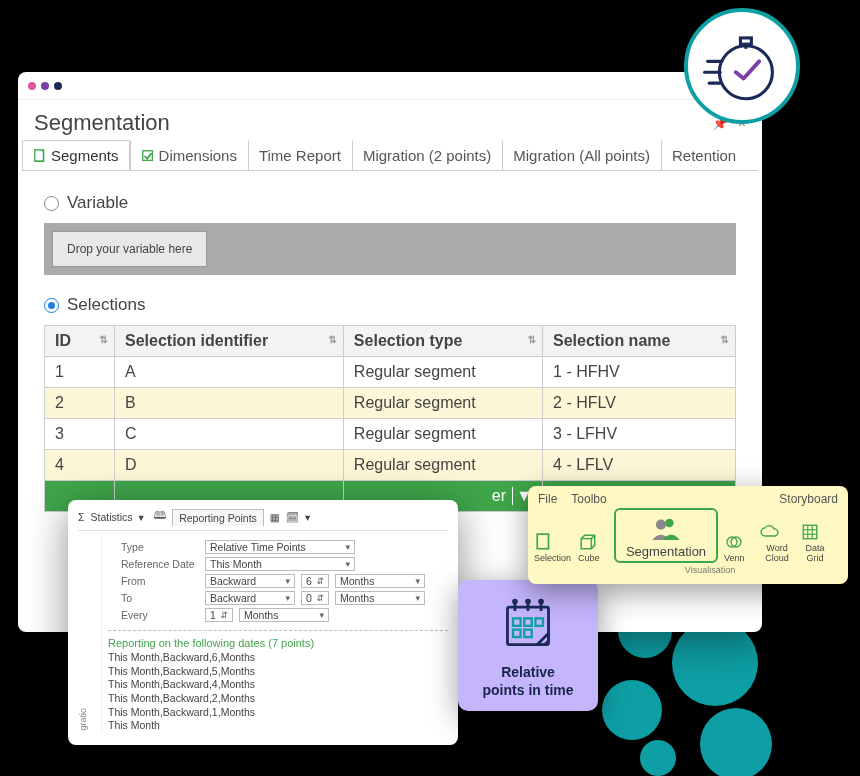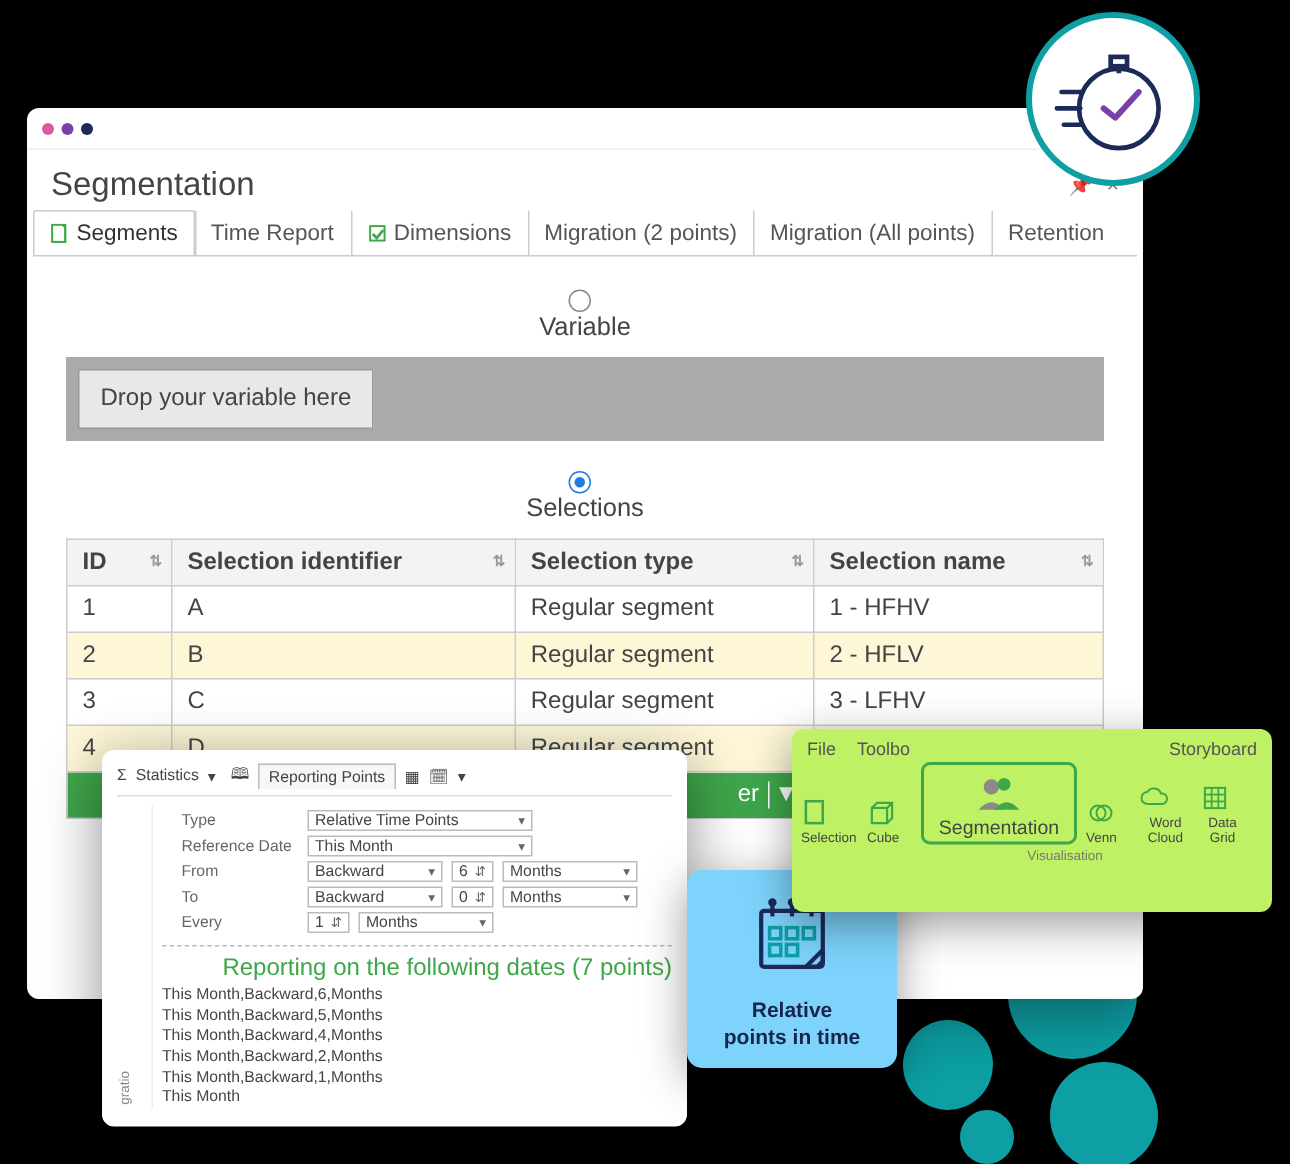--- a/index.html
+++ b/index.html
@@ -22,56 +22,56 @@
   .hdr-icons { font-size: 14px; color: #777; display:flex; gap:8px; }
 
   .tabs { display: flex; border-bottom: 1px solid #ccc; margin: 0 4px; }
   .tab { padding: 6px 10px; font-size: 15px; color: #555; border: 1px solid transparent; border-bottom: none; display: flex; align-items: center; gap:4px; cursor:pointer; }
   .tab.active { border-color: #ccc; background: #fff; font-weight: 400; color:#333; border-radius:2px 2px 0 0; }
   .tab.sec { border-left:1px solid #ccc; }
   .tab-icon { width:14px; height:14px; }
 
   .body { padding: 16px 26px 120px; }
 
-  .radio-row { display: flex; align-items: center; font-size: 17px; color:#444; margin: 6px 0 10px; flex-direction: column; }
+  .radio-row { display: flex; align-items: center; font-size: 17px; color:#444; margin: 6px 0 10px; }
   .radio { width:15px; height:15px; border:1px solid #888; border-radius:50%; margin-right:8px; position:relative; }
   .radio.checked { border-color:#1f7fe0; }
   .radio.checked::after{content:"";position:absolute;inset:3px;background:#1f7fe0;border-radius:50%;}
 
   .dropzone-wrap{ background:#aaa; padding:8px; margin: 6px 0 20px; }
-  .dropzone{ background:#e8e8e8; border:1px solid #999; padding:10px 14px; font-size:16px; color:#444; width:fit-content; }
+  .dropzone{ background:#e8e8e8; border:1px solid #999; padding:10px 14px; font-size:12px; color:#444; width:fit-content; }
 
   table.sel { border-collapse: collapse; width: 100%; margin-top: 8px; }
   table.sel th, table.sel td { border: 1px solid #ccc; padding: 6px 10px; font-size: 16px; text-align:left; color:#444;}
   table.sel th { background:#f3f3f3; font-weight:600; position:relative; }
   table.sel th .sorter{ position:absolute; right:6px; top:8px; font-size:10px; color:#999;}
   table.sel tr.odd td { background:#fff; }
   table.sel tr.even td { background:#fdf7d7; }
   table.sel tr.footer td { background:#3fa64a; color:#fff; }
   td.idcol{ text-align:right; width:70px;}
   th.idcol{ width:70px;}
 
   
   .report-pop { position:absolute; left:68px; top:500px; width:390px; background:#fff; border-radius:8px; box-shadow:0 10px 40px rgba(0,0,0,.45); font-size:10.5px; color:#444; padding:8px 10px 12px; z-index:30; }
   .rp-top { display:flex; align-items:center; gap:6px; padding-bottom:4px; border-bottom:1px solid #ddd; margin-bottom:6px;}
   .rp-title-tab{ border:1px solid #bbb; border-bottom:none; padding:2px 6px; background:#f7f7f7;}
   .rp-row{ display:flex; align-items:center; margin:3px 0; gap:6px;}
   .rp-label{ width:78px; color:#666;margin-left:13px;}
   .rp-select{ border:1px solid #bbb; padding:0 4px; background:#fff; min-width:90px; display:flex; justify-content:space-between; align-items:center;}
   .rp-num{ width:28px; min-width:28px;}
   .rp-car{ font-size:9px; color:#666; padding-left:4px;}
-  .rp-list-head{ color:#3fa64a; margin-top:8px; border-top:1px dashed #bbb; padding-top:6px; font-size:16px;text-align:right;}
+  .rp-list-head{ color:#3fa64a; margin-top:8px; border-top:1px dashed #bbb; padding-top:6px; font-size:11px;}
   .rp-list{ margin-top:2px; line-height:1.3;}
 
   
-  .rel-card{ position:absolute; left:458px; top:580px; width:140px; background:#7dd3fc; border-radius:10px; box-shadow:0 8px 30px rgba(0,0,0,.4); padding:16px 10px 12px; text-align:center; z-index:35; }
+  .rel-card{ position:absolute; left:458px; top:580px; width:140px; background:#c4b5fd; border-radius:10px; box-shadow:0 8px 30px rgba(0,0,0,.4); padding:16px 10px 12px; text-align:center; z-index:35; }
   .rel-card .t{ font-weight:700; color:#18254a; font-size:14px; line-height:1.25; margin-top:8px;}
 
   
-  .ribbon{ position:absolute; right:12px; top:486px; width:320px; height:122px; background:#bef264; border-radius:8px; box-shadow:0 8px 30px rgba(0,0,0,.4); z-index:40; font-size:11px; color:#444;}
+  .ribbon{ position:absolute; right:12px; top:486px; width:320px; height:98px; background:#fef9c3; border-radius:8px; box-shadow:0 8px 30px rgba(0,0,0,.4); z-index:40; font-size:11px; color:#444;}
   .ribbon-tabs{ display:flex; gap:14px; padding:6px 10px 0; font-size:12px; color:#555;}
   .ribbon-items{ display:flex; align-items:flex-end; padding:2px 6px 4px; gap:6px;}
   .r-col{ display:flex; flex-direction:column; align-items:flex-start; gap:2px; width:38px;}
   .r-col .lbl{ font-size:9px; text-align:center; line-height:1.05;}
   .r-icn{ width:20px; height:20px; display:flex; align-items:center; justify-content:center; color:#3fa64a;}
   .seg-big{ border:2px solid #3fa64a; border-radius:6px; padding:4px 8px 2px; display:flex; flex-direction:column; align-items:center; width:104px;}
   .seg-big .lbl{ font-size:13px; color:#444; margin-top:2px;}
   .r-footer{ text-align:center; font-size:9px; color:#777; margin-top:-2px;padding-left:44px; }
 
 </style>
@@ -113,29 +113,29 @@
 
   <div class="tabs">
     <div class="tab active">
       <svg class="tab-icon" viewBox="0 0 16 16">
           <rect x="2" y="1" width="10" height="13" fill="none" stroke="#3fa64a" stroke-width="1.5"></rect>
           <polyline points="10,1 12,3 12,14 2,14" fill="none" stroke="#3fa64a" stroke-width="1.5"></polyline>
         </svg>
       <span>Segments</span>
     </div>
     <div class="tab sec">
-        <span>Time Report</span>
-      </div>
-    <div class="tab sec">
       <svg class="tab-icon" viewBox="0 0 16 16">
           <rect x="2" y="2" width="11" height="11" fill="none" stroke="#3fa64a" stroke-width="1.5"></rect>
           <polyline points="4,8 7,11 12,5" fill="none" stroke="#3fa64a" stroke-width="2"></polyline>
         </svg>
       <span>Dimensions</span>
     </div>
+    <div class="tab sec">
+        <span>Time Report</span>
+      </div>
     <div class="tab sec">
         <span>Migration (2 points)</span>
       </div>
     <div class="tab sec">
         <span>Migration (All points)</span>
       </div>
     <div class="tab sec">
         <span>Retention</span>
       </div>
   </div>

